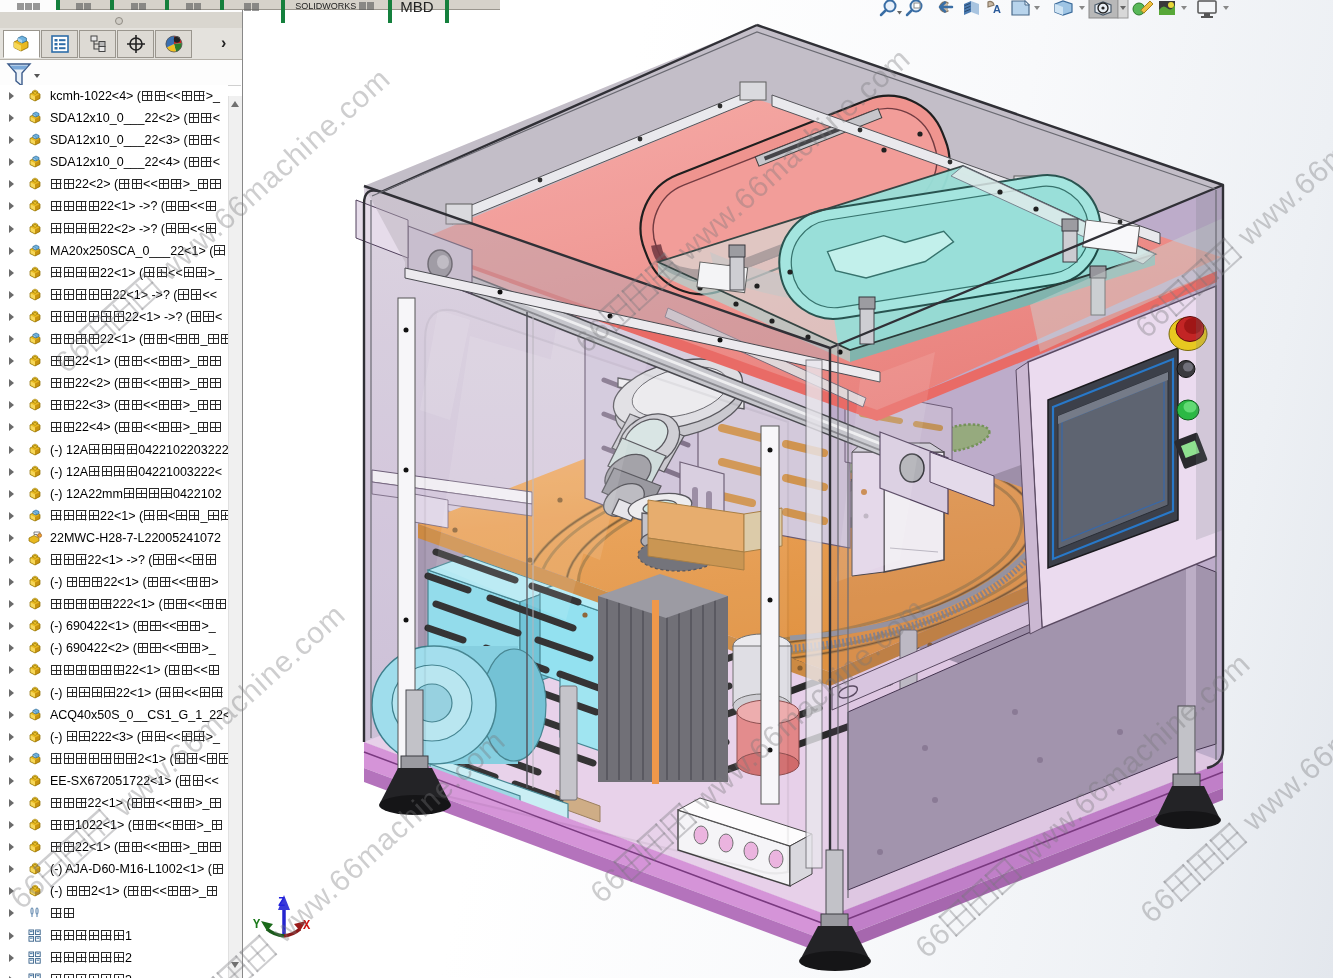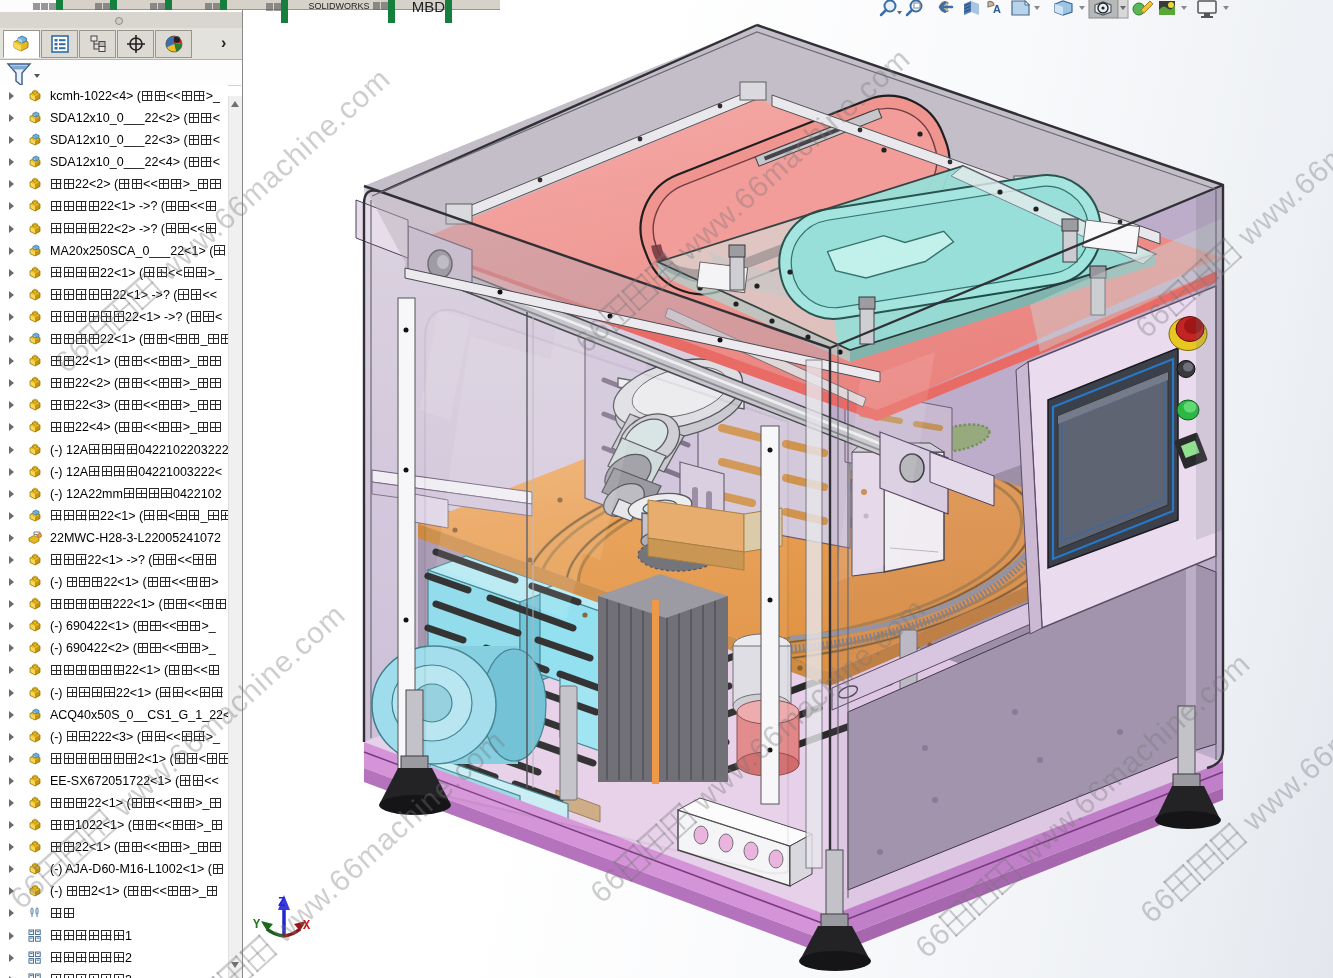--- a/index.html
+++ b/index.html
@@ -1,20 +1,20 @@
 <!DOCTYPE html>
 <html><head><meta charset="utf-8"><title>s</title><style>
 html,body{margin:0;padding:0;width:1333px;height:978px;overflow:hidden;
  font-family:"Liberation Sans",sans-serif;background:#fff;}
 #vp{position:absolute;left:0;top:0;width:1333px;height:978px;
  background:linear-gradient(102deg,#ffffff 0%,#ffffff 42%,#f8f9fb 68%,#edf0f4 88%,#e3e7ed 100%);}
 #machine{position:absolute;left:0;top:0;}
 #topbar{position:absolute;left:0;top:0;width:500px;height:9px;background:#d6d2ca;border-bottom:1px solid #9a968e;}
-.ttab{position:absolute;top:0;height:23px;border-right:7px solid #15803d;font-size:11px;color:#222;
- text-align:right;overflow:hidden;line-height:13px;}
+.ttab{position:absolute;top:0;height:23px;border-right:4px solid #15803d;font-size:11px;color:#222;
+ text-align:center;overflow:hidden;line-height:13px;}
 .ttab.sel{background:#fcfcfc;}
 #hud{position:absolute;left:876px;top:0;}
 #panel{position:absolute;left:0;top:10px;width:242px;height:968px;background:#fff;}
 #panel .phead{position:absolute;left:0;top:0;width:242px;height:17px;background:#d9d6cf;border-bottom:1px solid #b0aca4;border-top:2px solid #fdfdfd;}
 #panel .pdot{position:absolute;left:115px;top:5px;width:8px;height:8px;border-radius:5px;background:#cfccc5;border:1.5px solid #8f8b83;box-sizing:border-box;}
 #ptabs{position:absolute;left:0;top:18px;width:242px;height:31px;background:#e4e2dd;border-bottom:1px solid #b8b4ac;}
 .ptab{position:absolute;top:2px;width:37px;height:28px;border:1px solid #9a968e;background:#dddad4;text-align:center;padding-top:2px;box-sizing:border-box;}
 .ptab.sel{background:#fff;border-bottom-color:#fff;}
 .parr{position:absolute;left:221px;top:6px;width:10px;height:16px;color:#222;font-size:16px;font-weight:bold;}
 #pfilter{position:absolute;left:0px;top:50px;width:241px;height:25px;background:#fdfdfd;border-bottom:1px solid #d0d0d0;}
@@ -861,21 +861,21 @@
           </svg></span>
         <span class="ttxt"><span class="c"></span><span class="c"></span><span class="c"></span><span class="c"></span>22&lt;1&gt; (<span class="c"></span><span class="c"></span>&lt;<span class="c"></span><span class="c"></span>_<span class="c"></span><span class="c"></span></span>
       </div>
 <div class="trow">
         <span class="arr"></span>
         <span class="ticon"><svg width="17" height="16" viewBox="0 0 17 16">
             <path d="M2,8 L7,5.5 L12,8 L12,11 L7,13.5 L2,11 Z" fill="#e8b820" stroke="#8a6a00" stroke-width="0.7"></path>
             <path d="M7,2 L13,2 L13,6 L10,6 L10,4.5 L7,4.5 Z" fill="#f8f8f8" stroke="#666" stroke-width="0.8"></path>
             <circle cx="12.6" cy="5.4" r="2" fill="#f0a030" stroke="#905010" stroke-width="0.6"></circle>
           </svg></span>
-        <span class="ttxt">22MWC-H28-3-L22005241072</span>
+        <span class="ttxt">22MWC-H28-7-L22005241072</span>
       </div>
 <div class="trow">
         <span class="arr"></span>
         <span class="ticon"><svg width="17" height="16" viewBox="0 0 17 16">
             <path d="M3,6 L8,3.4 L13,6 L13,10.4 L8,13 L3,10.4 Z" fill="#e8b820"></path>
             <path d="M3,6 L8,8.4 L8,13 L3,10.4 Z" fill="#f6d758"></path>
             <path d="M8,8.4 L13,6 L13,10.4 L8,13 Z" fill="#c89410"></path>
             <path d="M5.5,3.2 L8,2 L10.7,3.3 L10.7,5 L8.2,6.3 L5.5,5 Z" fill="#f2c830" stroke="#8a6a00" stroke-width="0.5"></path>
             <path d="M3,6 L8,3.4 L13,6 L13,10.4 L8,13 L3,10.4 Z" fill="none" stroke="#8a6a00" stroke-width="0.7"></path>
           </svg></span>

